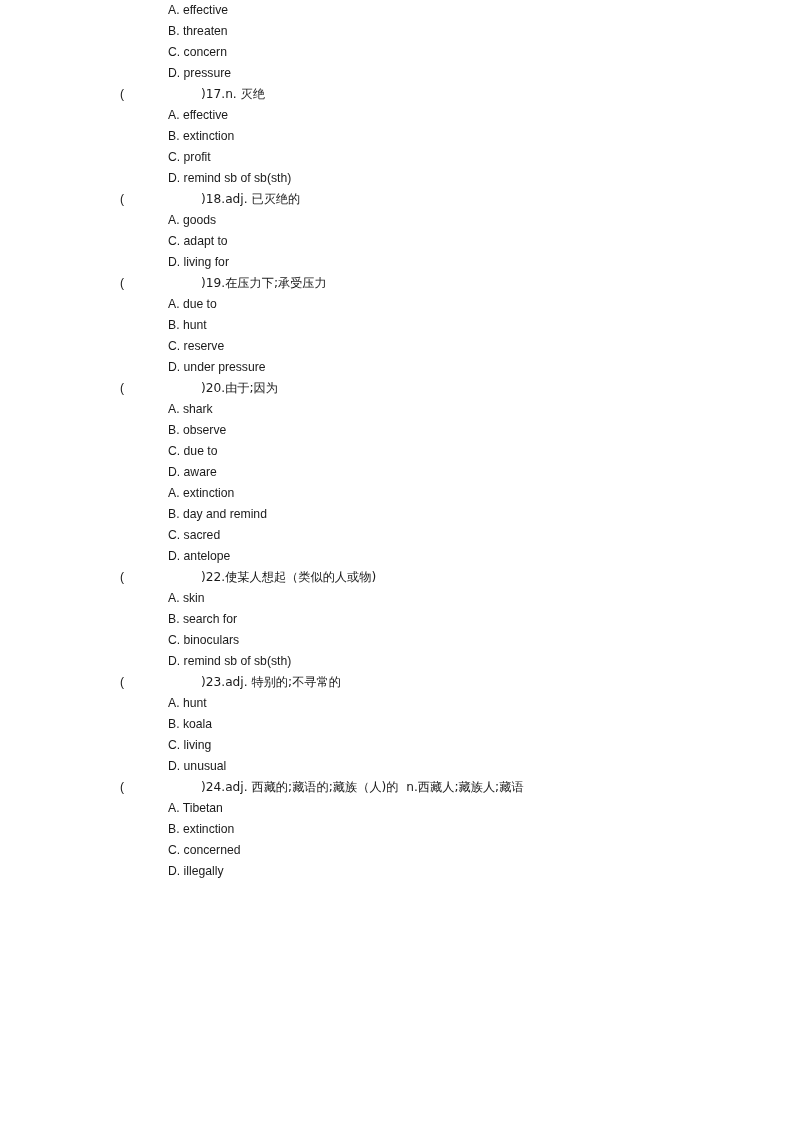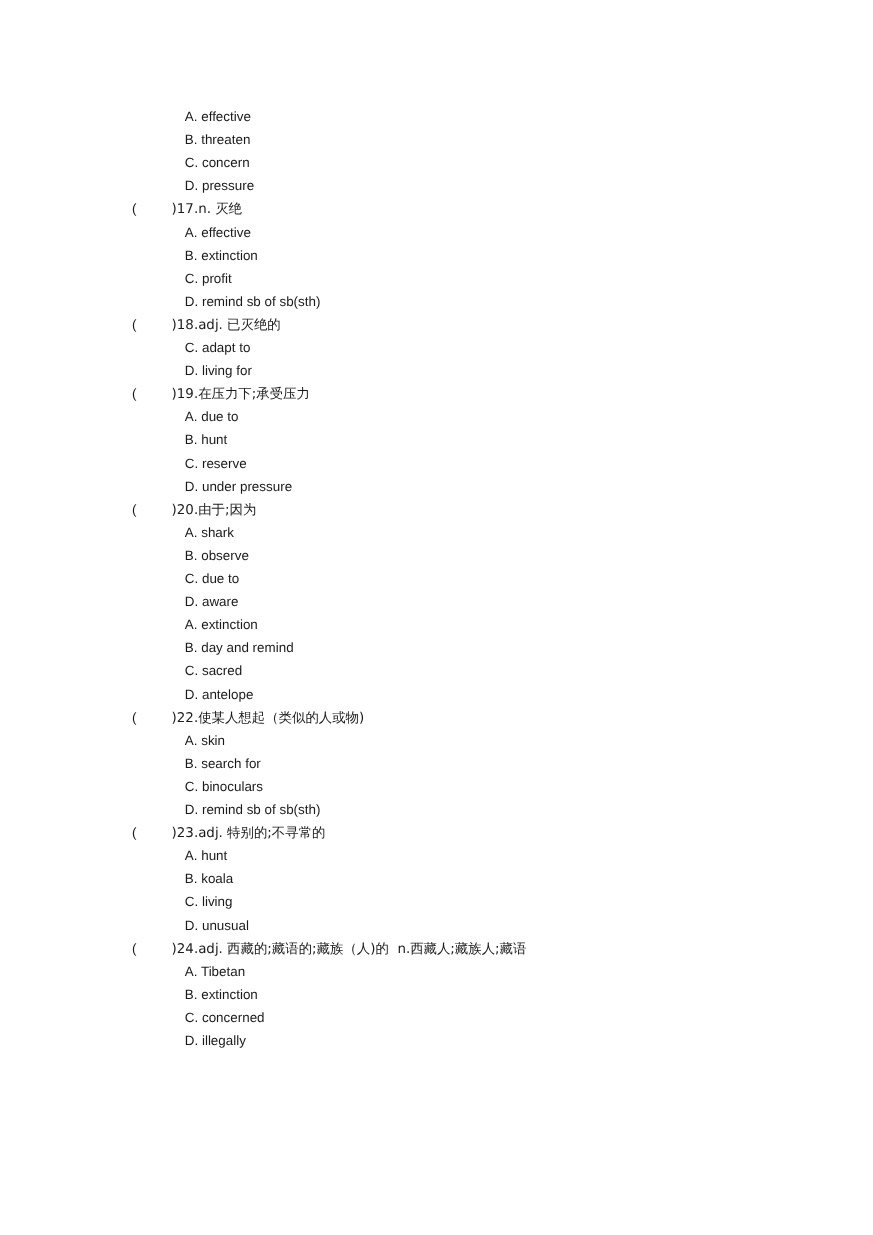--- a/index.html
+++ b/index.html
@@ -13,21 +13,20 @@
     height: 1123px;
     font-family: "Liberation Sans", "DejaVu Sans", sans-serif;
     color: #1a1a1a;
     overflow: hidden;
   }
   .page {
     position: relative;
     width: 631px;
     height: 1123px;
     box-sizing: border-box;
-    padding-top: 96px;
     background: #ffffff;
   }
   .question-list {
     margin: 0;
     padding: 0;
     list-style: none;
   }
   .question-block {
     margin: 0;
     padding: 0;
@@ -59,20 +58,21 @@
   .option {
     display: block;
     height: 21px;
     line-height: 21px;
     font-size: 12.2px;
     white-space: pre;
     padding-left: 168px;
   }
   .cjk {
     font-family: "DejaVu Sans", "Liberation Sans", sans-serif;
+    margin-left: 45px;
   }
 </style>
 </head>
 <body>
 
 <div class="page">
 
   <div class="orphan-options">
     <span class="option">A. effective</span>
     <span class="option">B. threaten</span>
@@ -85,20 +85,21 @@
     <div class="question-block">
       <span class="stem"><span class="answer-box paren-open">(</span><span class="stem-text cjk">)17.n. 灭绝</span></span>
       <span class="option">A. effective</span>
       <span class="option">B. extinction</span>
       <span class="option">C. profit</span>
       <span class="option">D. remind sb of sb(sth)</span>
     </div>
 
     <div class="question-block">
       <span class="stem"><span class="answer-box paren-open">(</span><span class="stem-text cjk">)18.adj. 已灭绝的</span></span>
+      <span class="option">A. goods</span>
       <span class="option">C. adapt to</span>
       <span class="option">D. living for</span>
     </div>
 
     <div class="question-block">
       <span class="stem"><span class="answer-box paren-open">(</span><span class="stem-text cjk">)19.在压力下;承受压力</span></span>
       <span class="option">A. due to</span>
       <span class="option">B. hunt</span>
       <span class="option">C. reserve</span>
       <span class="option">D. under pressure</span>

